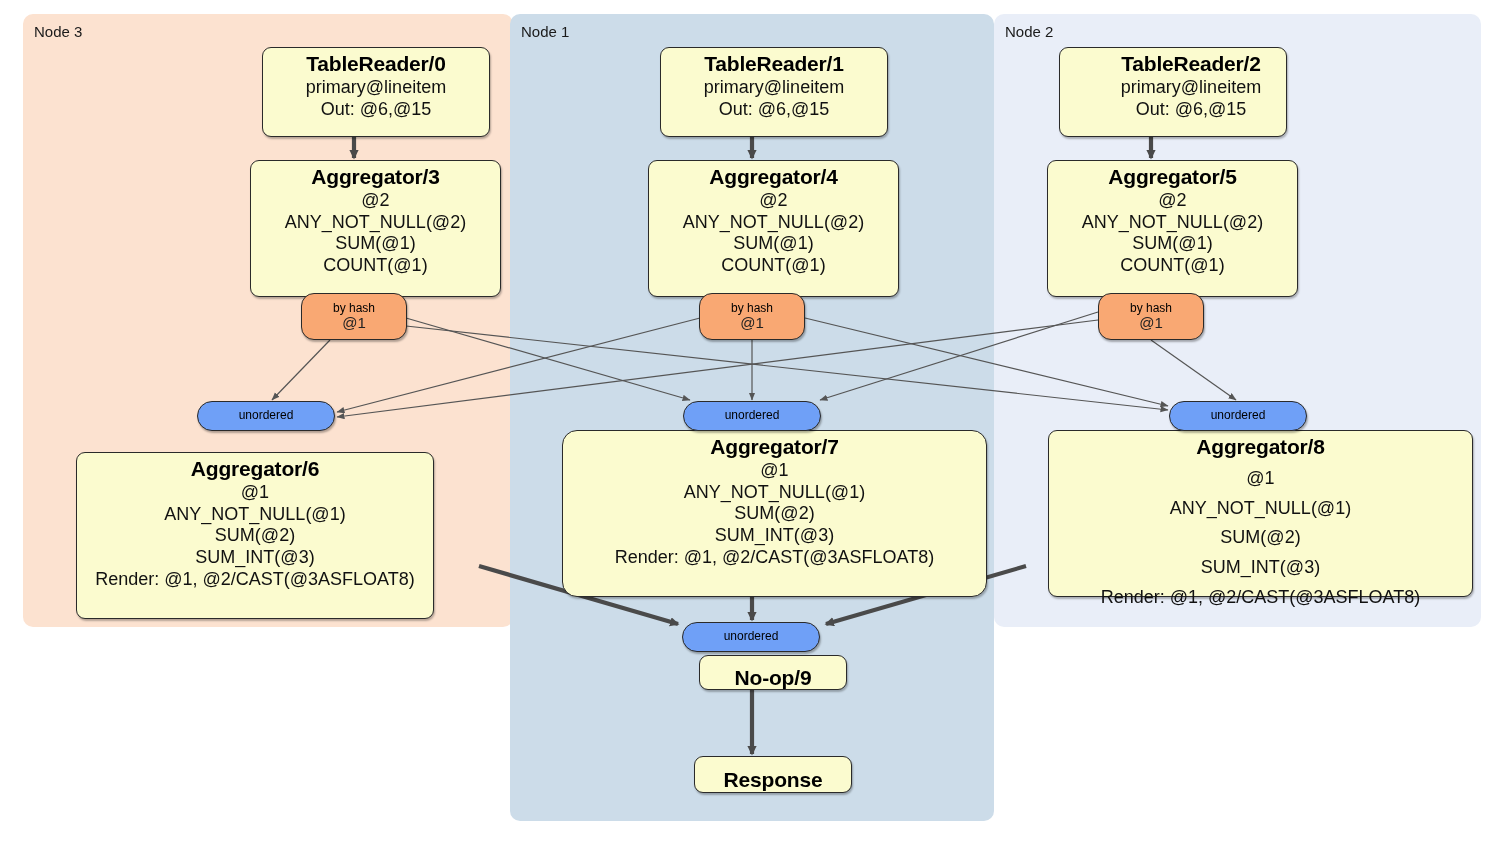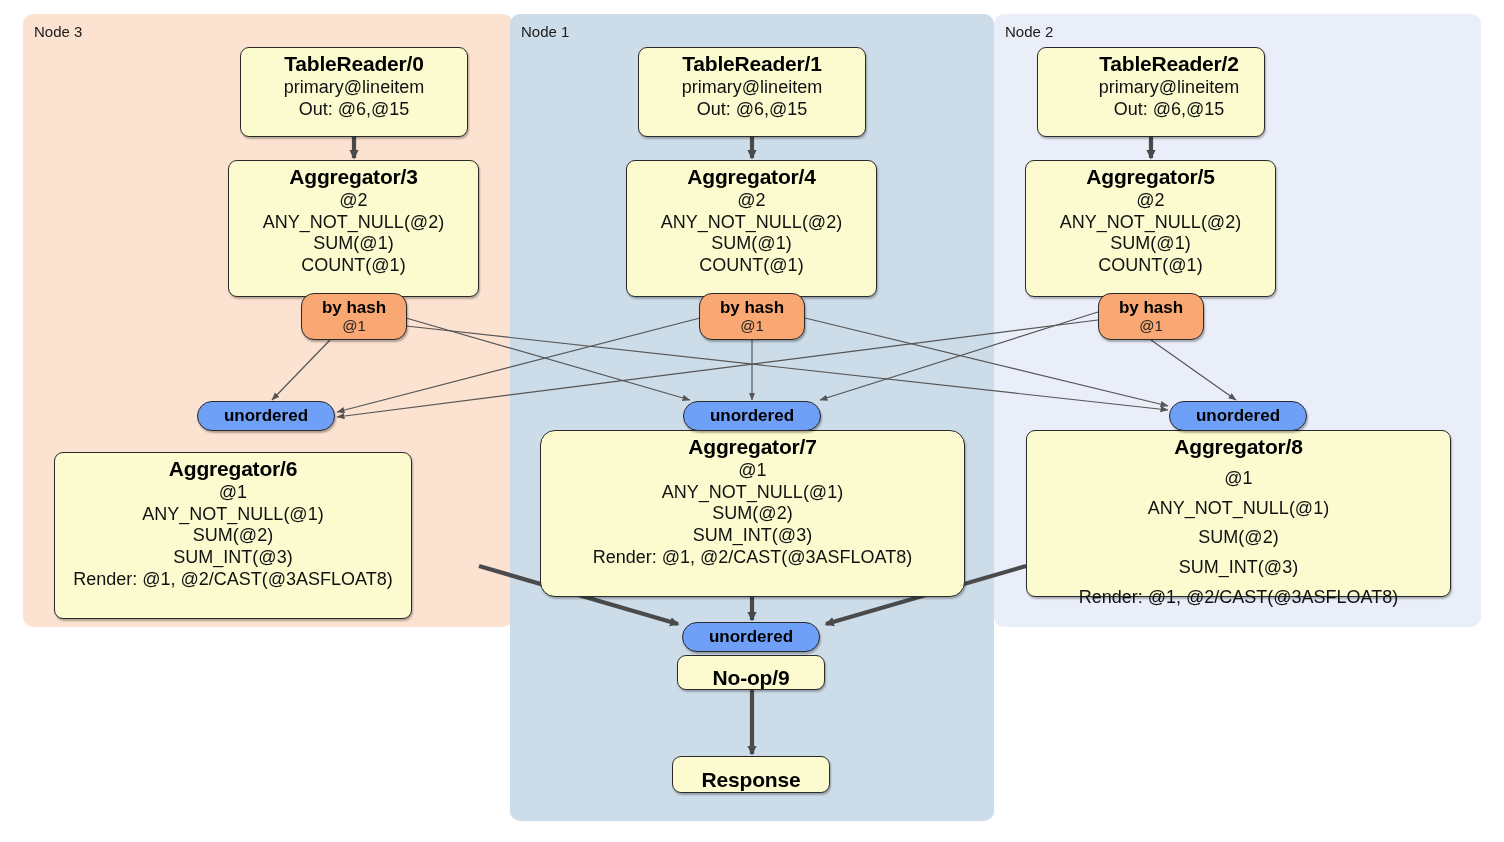--- a/index.html
+++ b/index.html
@@ -20,38 +20,39 @@
   
   #edges{position:absolute;left:0;top:0;width:1504px;height:842px;overflow:visible;}
 
   
   .nodebox{
     position:absolute;background:#fbfbcf;border:1.6px solid #2a2a2a;
     border-radius:9px;box-sizing:border-box;
     display:flex;flex-direction:column;align-items:center;justify-content:flex-start;
     padding-top:4px;
     box-shadow:1px 2px 2px rgba(0,0,0,0.28);
+    margin-left:22px;
   }
   .nodebox .title{
     font-weight:bold;font-size:21px;color:#000;line-height:1.18;
     letter-spacing:-0.2px;
   }
   .nodebox .line{
     font-size:18px;color:#111;line-height:1.21;white-space:nowrap;
   }
   .nodebox.compact{justify-content:center;padding-top:12px;}
 
   
   .pill{
     position:absolute;box-sizing:border-box;
     border:1.6px solid #2a2a2a;
     display:flex;flex-direction:column;align-items:center;justify-content:center;
     box-shadow:1px 2px 2px rgba(0,0,0,0.3);
   }
-  .pill .plabel{font-weight:bold;font-size:17px;color:#000;line-height:1.1;}
+  .pill .plabel{font-weight:normal;font-size:12px;color:#000;line-height:1.1;}
   .pill .psub{font-size:15px;color:#222;line-height:1.1;}
   .pill.hash{background:#f9a873;border-radius:13px;}
   .pill.unord{background:#6fa0f7;border-radius:17px;}
 </style>
 </head>
 <body>
 
 <div id="stage">
 
   <div class="panel" id="panel-node3" style="left: 23px; top: 14px; width: 490px; height: 613px; background: rgb(252, 226, 208);"></div>

